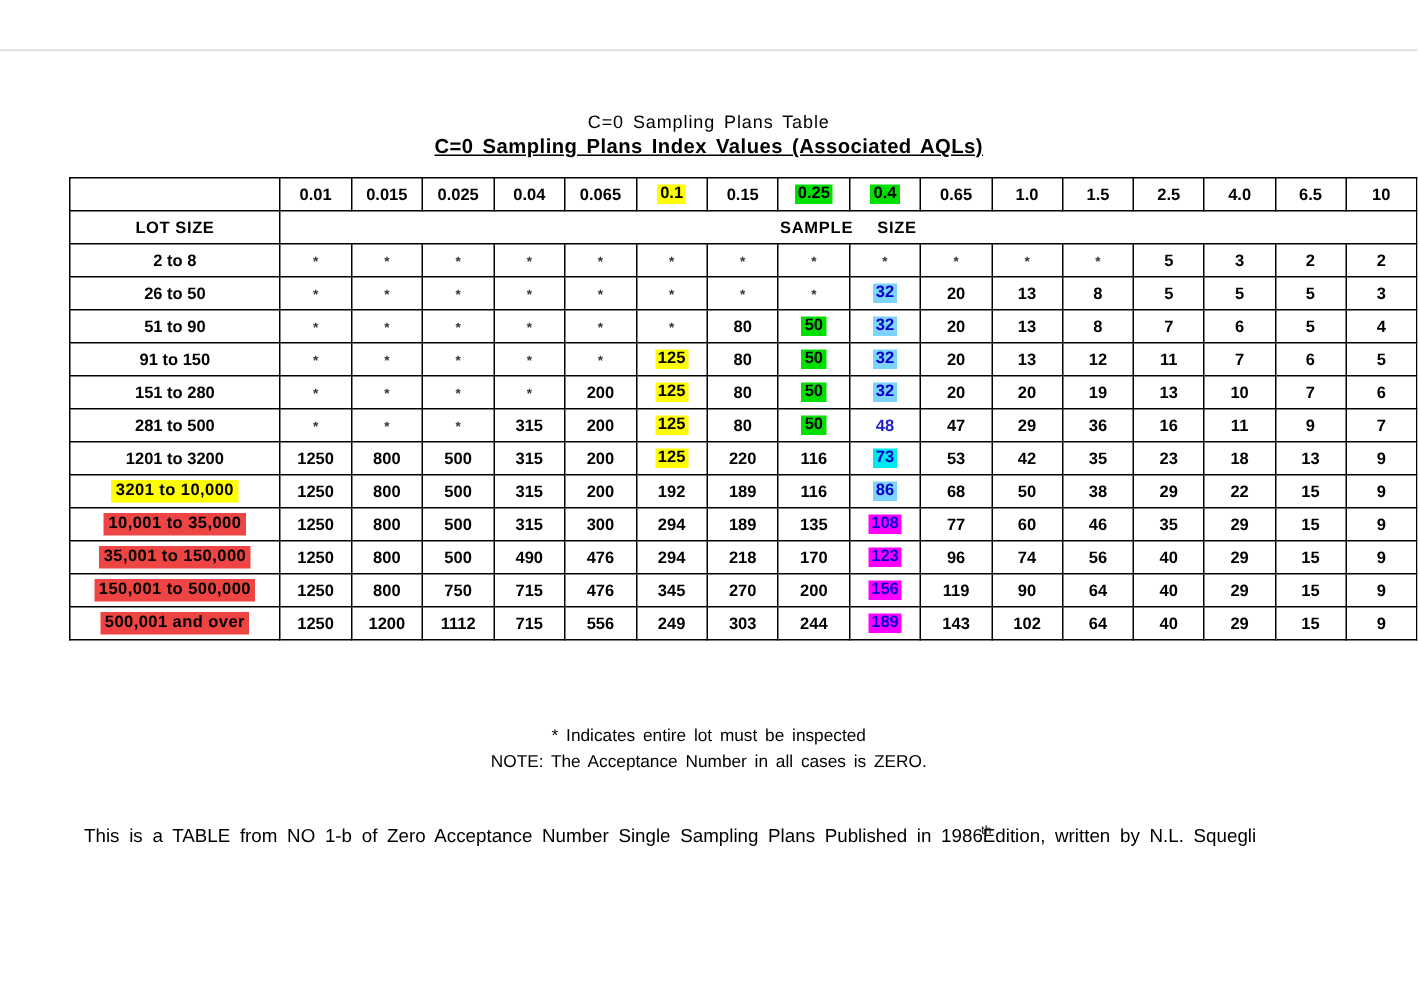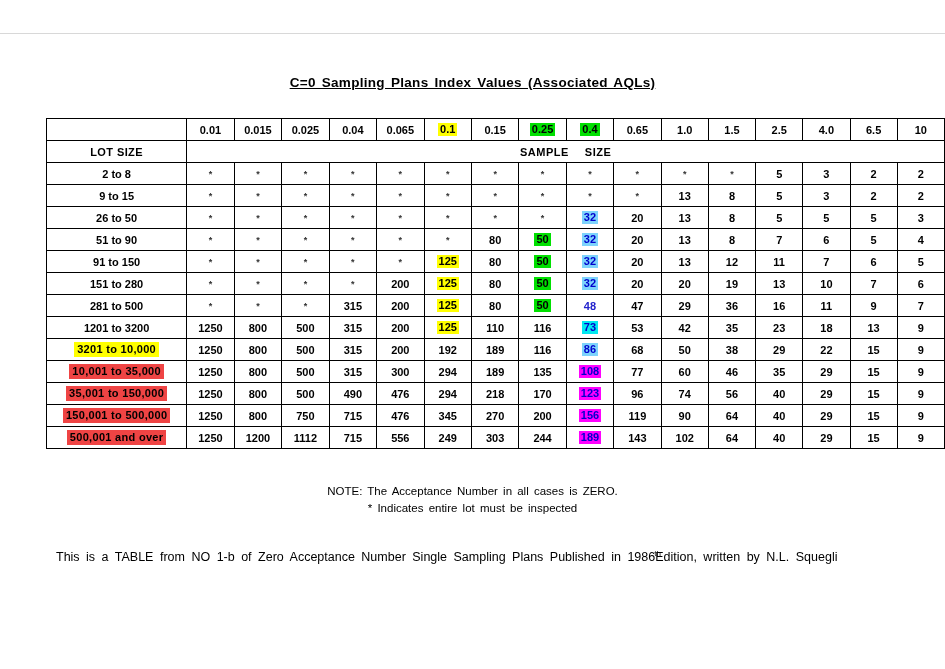--- a/index.html
+++ b/index.html
@@ -173,20 +173,21 @@
   }
 </style>
 </head>
 <body>
 
 <div class="page">
 
   <div class="top-rule"></div>
 
   <div class="title-block">
+    <div class="title-line1">C=0  Sampling  Plans  Table</div>
     <div class="title-line2">C=0  Sampling  Plans  Index  Values  (Associated  AQLs)</div>
   </div>
 
   <div class="table-wrap">
     <table class="cz">
       <colgroup>
         <col class="lot-col">
         <col class="d-col">
           <col class="d-col">
           <col class="d-col">
@@ -241,39 +242,20 @@
             <td class="ast">*</td>
             <td class="ast">*</td>
             <td class="ast">*</td>
             <td class="ast">*</td>
             <td class="v-black">5</td>
             <td class="v-black">3</td>
             <td class="v-black">2</td>
             <td class="v-black">2</td>
           </tr>
           <tr>
-            <td>9 to 15</td>
-            <td class="ast">*</td>
-            <td class="ast">*</td>
-            <td class="ast">*</td>
-            <td class="ast">*</td>
-            <td class="ast">*</td>
-            <td class="ast">*</td>
-            <td class="ast">*</td>
-            <td class="ast">*</td>
-            <td class="ast">*</td>
-            <td class="ast">*</td>
-            <td class="v-black">13</td>
-            <td class="v-black">8</td>
-            <td class="v-black">5</td>
-            <td class="v-black">3</td>
-            <td class="v-black">2</td>
-            <td class="v-black">2</td>
-          </tr>
-          <tr>
             <td>26 to 50</td>
             <td class="ast">*</td>
             <td class="ast">*</td>
             <td class="ast">*</td>
             <td class="ast">*</td>
             <td class="ast">*</td>
             <td class="ast">*</td>
             <td class="ast">*</td>
             <td class="ast">*</td>
             <td><span class="chip hl-green">32</span></td>
@@ -362,21 +344,21 @@
             <td class="v-black">7</td>
           </tr>
           <tr>
             <td>1201 to 3200</td>
             <td class="v-black">1250</td>
             <td class="v-black">800</td>
             <td class="v-black">500</td>
             <td class="v-black">315</td>
             <td class="v-black">200</td>
             <td><span class="chip hl-yellow">125</span></td>
-            <td class="v-black">110</td>
+            <td class="v-black">220</td>
             <td class="v-black">116</td>
             <td><span class="chip hl-cyan">73</span></td>
             <td class="v-black">53</td>
             <td class="v-black">42</td>
             <td class="v-black">35</td>
             <td class="v-black">23</td>
             <td class="v-black">18</td>
             <td class="v-black">13</td>
             <td class="v-black">9</td>
           </tr>
@@ -473,21 +455,21 @@
             <td class="v-black">40</td>
             <td class="v-black">29</td>
             <td class="v-black">15</td>
             <td class="v-black">9</td>
           </tr>
         </tbody>
     </table>
   </div>
 
   <div class="notes">
+    <div>* Indicates entire lot must be inspected</div>
     <div>NOTE: The Acceptance Number in all cases is ZERO.</div>
-    <div>* Indicates entire lot must be inspected</div>
   </div>
 
   <div class="footer">
     <span>This is a TABLE from NO 1-b of Zero Acceptance Number Single Sampling Plans Published in 1986</span><span class="overlap"><span class="sup">th</span></span><span>Edition, written by N.L. Squegli</span>
   </div>
 
 </div>
 
 </body></html>

